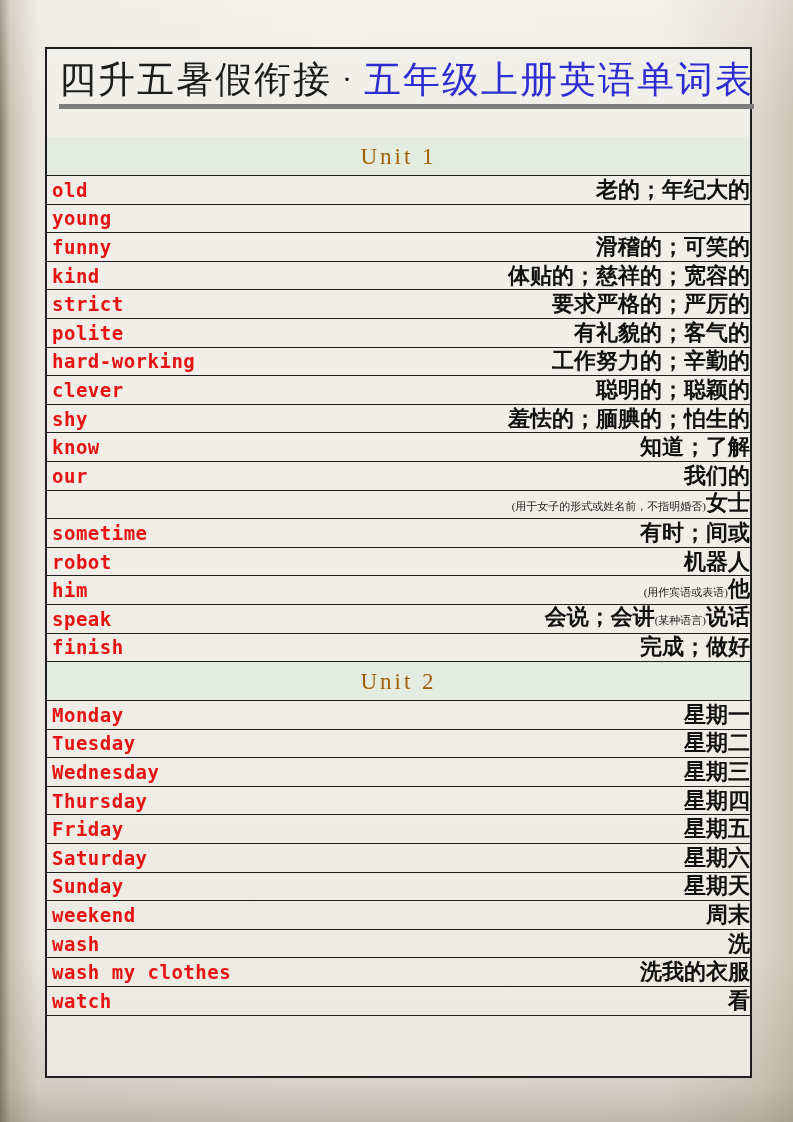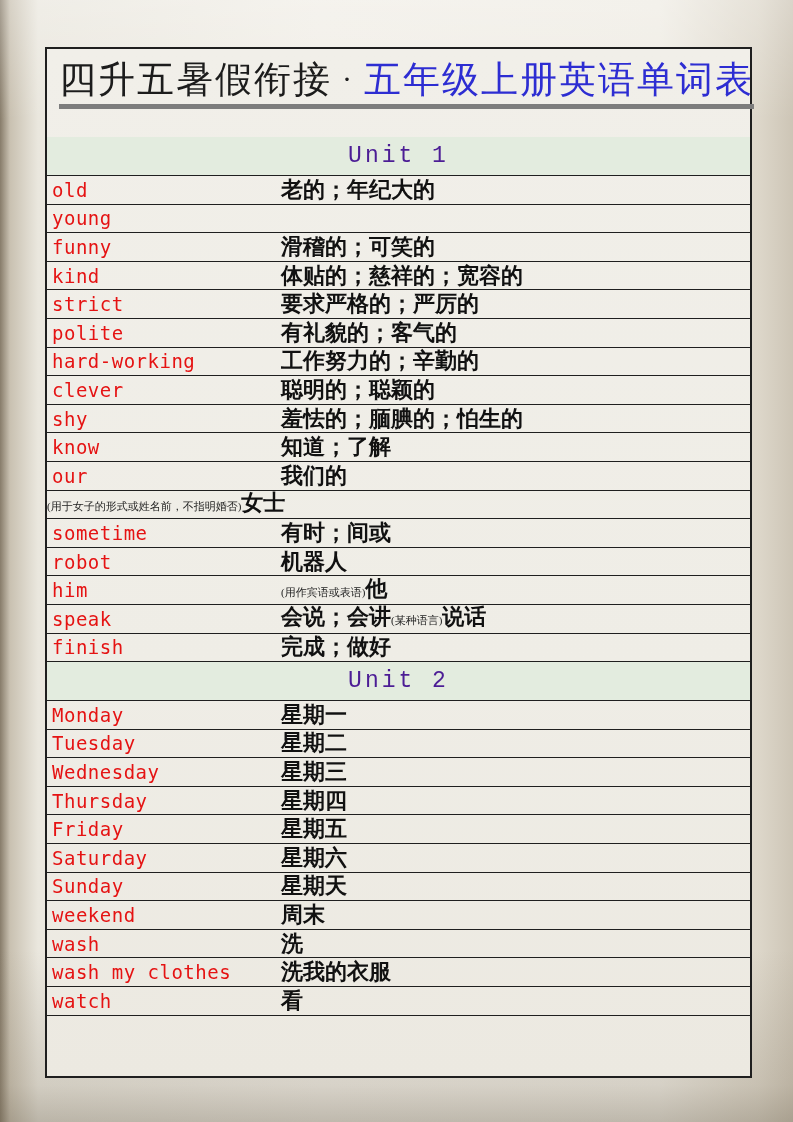--- a/index.html
+++ b/index.html
@@ -24,37 +24,37 @@
     font-family:"Liberation Serif","DejaVu Serif",serif;
     font-size:37px; letter-spacing:2px; line-height:44px;
     border-bottom:5px solid #7d7d7d; padding-bottom:2px;text-align:right;
   }
   .title-black { color:#1c1c1c; }
   .title-sep   { color:#1c1c1c; font-size:30px; margin:0 10px; vertical-align:3px; }
   .title-blue  { color:#2d2dd2; text-decoration:none; }
   .band {
     height:39px; line-height:39px; text-align:center;
     background:#e3ecdf; border-bottom:1.5px solid #1f1f1f;
-    color:#4c1d95; font-family:Liberation Mono, monospace;
+    color:#a16207; font-family:Liberation Serif, serif;
     font-size:23px; letter-spacing:3px;
   }
   .band:last-of-type { height:40px; }
   .row {
     display:flex; align-items:center; height:28.6px;
     border-bottom:1.5px solid #1f1f1f; overflow:hidden;
   }
   .cell-word {
     width:234px; flex:0 0 234px; padding-left:5px;
     color:#e51313; font-family:"DejaVu Sans Mono","Liberation Mono",monospace;
-    font-size:19px; font-weight:normal; letter-spacing:0.5px; white-space:nowrap;
+    font-size:19px; font-weight:bold; letter-spacing:0.5px; white-space:nowrap;
   }
   .cell-meaning {
     flex:1; color:#111; font-weight:700; font-size:22px;
     font-family:"Liberation Sans","DejaVu Sans",sans-serif;
-    white-space:nowrap; line-height:28px;
+    white-space:nowrap; line-height:28px;text-align:right;
   }
   .cell-meaning .note {
     font-family:Liberation Serif, serif;
     font-weight:400; font-size:11px; color:#222;
   }
 </style>
 </head>
 <body>
 
 <div class="frame">

